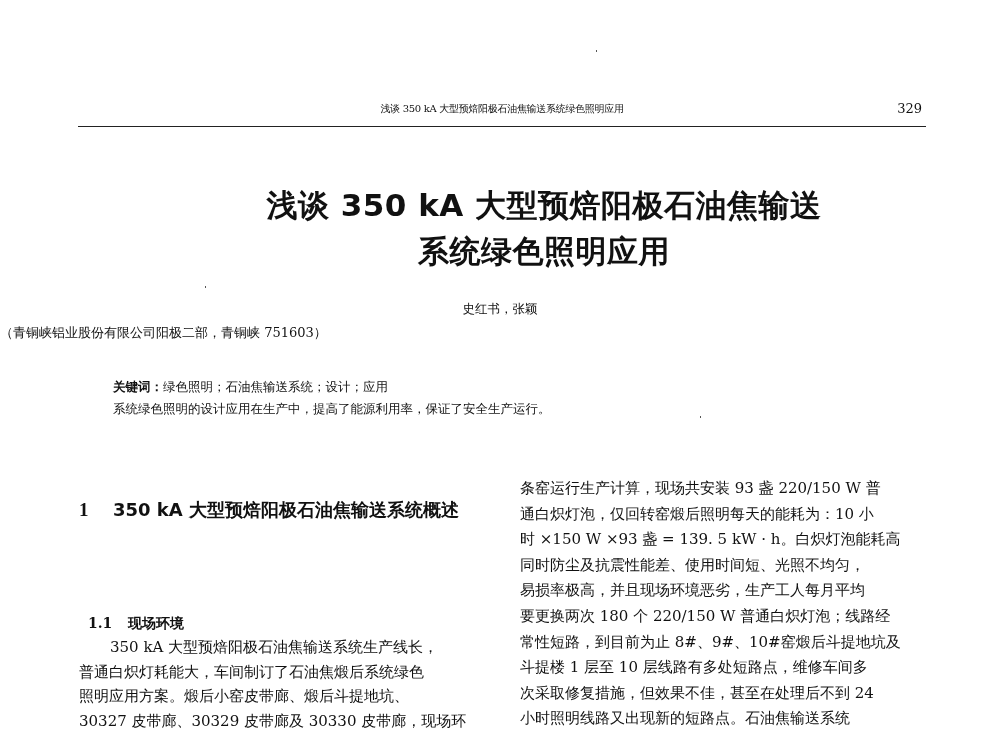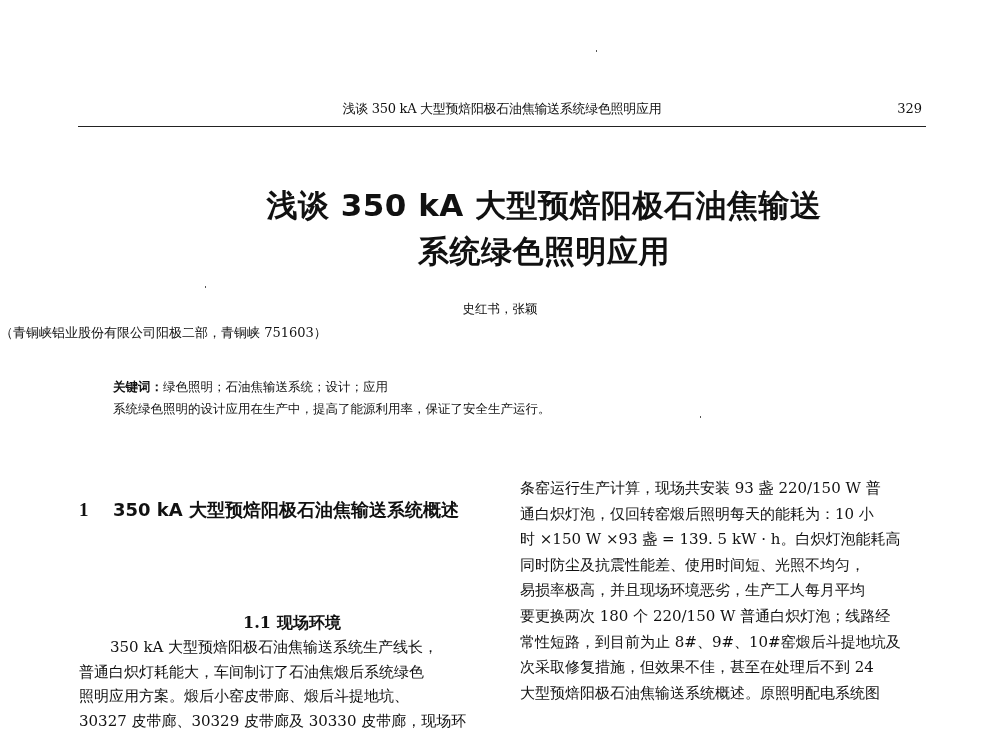--- a/index.html
+++ b/index.html
@@ -6,21 +6,21 @@
   body {
     width: 1000px; height: 742px; position: relative; overflow: hidden;
     font-family: "DejaVu Serif", "Liberation Serif", serif;
     color: #111111;
   }
   .running-head {
     position: absolute; left: 78px; top: 99px; width: 848px; height: 20px;
   }
   .running-title {
     position: absolute; left: 0; width: 848px; text-align: center;
-    font-size: 13px; line-height: 20px; letter-spacing: -0.3px;
+    font-size: 10px; line-height: 20px; letter-spacing: -0.3px;
   }
   .page-number {
     position: absolute; right: 4px; font-size: 13px; line-height: 20px;
   }
   .head-rule {
     position: absolute; left: 78px; top: 126px; width: 848px; height: 0;
     border-top: 1.5px solid #222222;
   }
   .title-block {
     position: absolute; left: 0; top: 182px; width: 1000px; text-align: center;
@@ -44,22 +44,22 @@
   .section-heading {
     position: absolute; left: 79px; top: 495px; width: 420px;
     font-family: "DejaVu Sans", "Liberation Sans", sans-serif;
     font-weight: bold; font-size: 18px; line-height: 30px;
   }
   .section-heading .sec-num {
     position: absolute; left: 0; top: 0; font-family: "Liberation Serif", serif; font-size: 19px;
   }
   .section-heading .sec-text { display: block; padding-left: 34px; }
   .subsection-heading {
-    position: absolute; left: 79px; top: 612px; width: 420px;
-    font-weight: bold; font-size: 16px; line-height: 22px; text-align: center;
+    position: absolute; left: 88px; top: 612px; width: 420px;
+    font-weight: bold; font-size: 14px; line-height: 22px;
   }
   .subsection-heading .sub-num { display: inline-block; width: 40px; }
   .col {
     position: absolute; width: 412px;
     font-size: 15px; line-height: 24.6px; text-align: justify;
   }
   .col p { margin: 0; white-space: nowrap; overflow: hidden; }
   .col-left { left: 79px; top: 635px; }
   .col-left .indent { padding-left: 31px; }
   .col-right { left: 520px; top: 476px; line-height: 25.6px; }
@@ -104,19 +104,20 @@
 </div>
 
 <div class="col col-right">
   <p>条窑运行生产计算，现场共安装 93 盏 220/150 W 普</p>
   <p>通白炽灯泡，仅回转窑煅后照明每天的能耗为：10 小</p>
   <p>时 ×150 W ×93 盏 = 139. 5 kW · h。白炽灯泡能耗高</p>
   <p>同时防尘及抗震性能差、使用时间短、光照不均匀，</p>
   <p>易损率极高，并且现场环境恶劣，生产工人每月平均</p>
   <p>要更换两次 180 个 220/150 W 普通白炽灯泡；线路经</p>
   <p>常性短路，到目前为止 8#、9#、10#窑煅后斗提地坑及</p>
+  <p>斗提楼 1 层至 10 层线路有多处短路点，维修车间多</p>
   <p>次采取修复措施，但效果不佳，甚至在处理后不到 24</p>
-  <p>大型预焙阳极石油焦输送系统概述。原照明配电系统图</p>
+  <p>小时照明线路又出现新的短路点。石油焦输送系统</p>
 </div>
 
 <div class="speck" style="left:596px; top:50px;"></div>
 <div class="speck" style="left:205px; top:286px;"></div>
 <div class="speck" style="left:700px; top:416px;"></div>
 
 </body></html>

